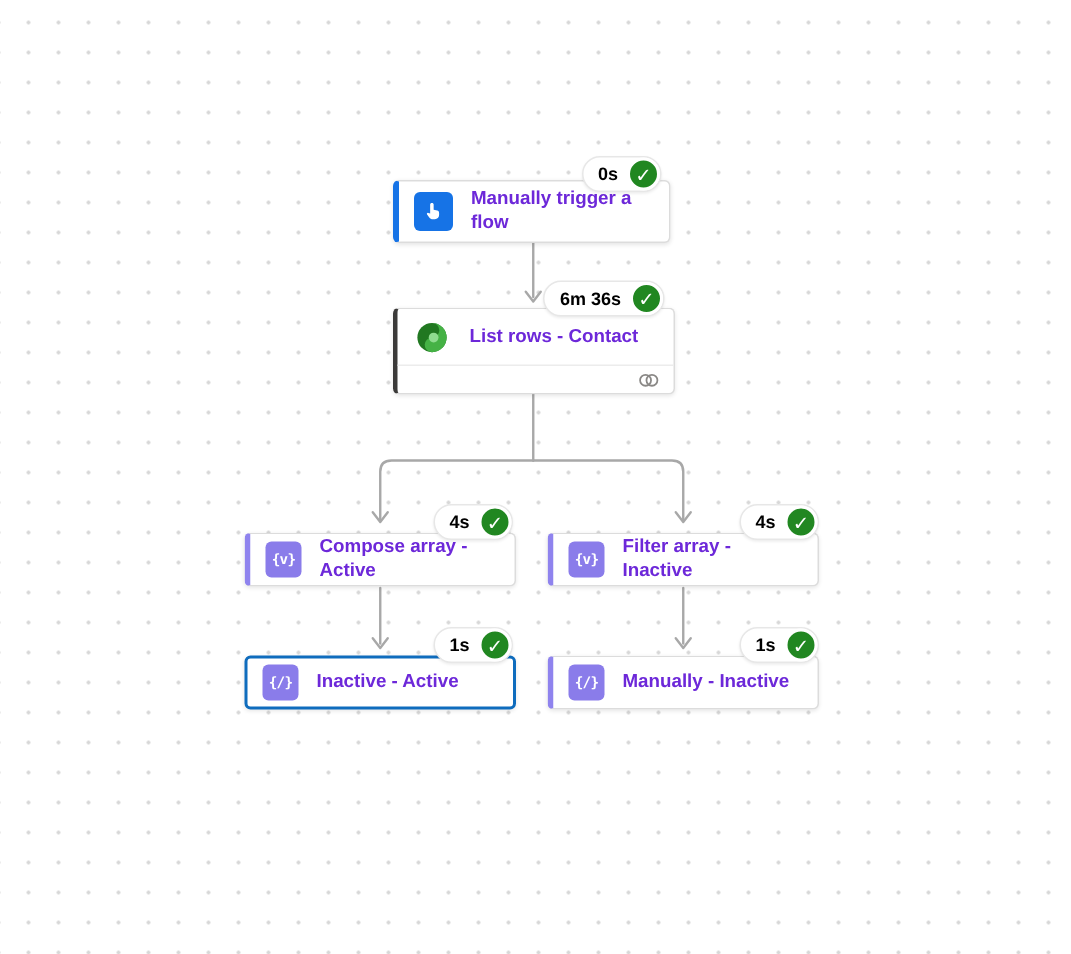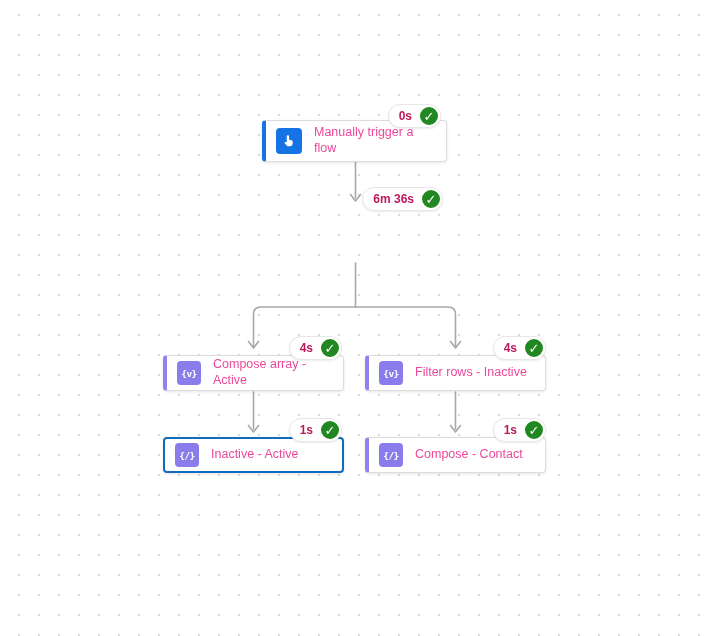--- a/index.html
+++ b/index.html
@@ -13,21 +13,21 @@
   }
 
   svg.edges { position:absolute; left:0; top:0; width:714px; height:636px; z-index:1; pointer-events:none; }
 
   .node {
     position:absolute; z-index:2; background:#fff;
     border:1px solid #dcdcdc; border-radius:4px;
     box-shadow:0 1px 3px rgba(0,0,0,.10);
     display:flex; align-items:center; gap:12px; padding:0 10px;
   }
-  .node-title { font-size:12.5px; font-weight:400; color:#ec4899; line-height:1.25; }
+  .node-title { font-size:12.5px; font-weight:700; color:#6d28d9; line-height:1.25; }
 
   #node-trigger        { left:262px; top:120px; width:185px; height:42px; border-left:4px solid #1673e6; }
   #node-listrows       { left:262px; top:205px; width:188px; height:58px; border-left:3px solid #3b3a39;
                          flex-direction:column; align-items:stretch; gap:0; padding:0; }
   #node-listrows .main-row   { display:flex; align-items:center; gap:12px; padding:0 10px; height:37px; }
   #node-listrows .footer-row { border-top:1px solid #ececec; height:19px; display:flex;
                                justify-content:flex-end; align-items:center; padding:0 8px; }
   #node-filter-active    { left:163px; top:355px; width:181px; height:36px; border-left:4px solid #8f83ee; }
   #node-filter-inactive  { left:365px; top:355px; width:181px; height:36px; border-left:4px solid #8f83ee; }
   #node-compose-active   { left:163px; top:437px; width:181px; height:36px; border:2px solid #0f6cbd; }
@@ -38,21 +38,21 @@
   .dataverse-icon { width:26px; height:26px; }
   .purple-icon { width:24px; height:24px; background:#8a7cea; color:#fff;
                  font-family:"DejaVu Sans Mono","Liberation Mono",monospace;
                  font-size:9.5px; font-weight:700; letter-spacing:-0.5px; }
 
   .badge {
     position:absolute; z-index:3; display:flex; align-items:center; gap:6px;
     background:#fff; border:1px solid #e7e7e7; border-radius:13px;
     padding:1px 1px 1px 10px; box-shadow:0 1px 2px rgba(0,0,0,.08); height:24px;
   }
-  .badge-duration { font-size:12px; font-weight:700; color:#be185d; white-space:nowrap; }
+  .badge-duration { font-size:12px; font-weight:700; color:#000000; white-space:nowrap; }
   .badge-check {
     width:22px; height:22px; border-radius:50%; background:#218721; border:2px solid #fff;
     margin:-2px -1px -2px 0; display:flex; align-items:center; justify-content:center;
     color:#fff; font-size:13px; font-weight:700; line-height:1;
   }
   #badge-trigger          { top:104px; right:273px; }
   #badge-listrows         { top:187px; right:271px; }
   #badge-filter-active    { top:336px; right:372px; }
   #badge-filter-inactive  { top:336px; right:168px; }
   #badge-compose-active   { top:418px; right:372px; }
@@ -84,54 +84,74 @@
         <path fill="none" stroke="#fff" stroke-width="1.3" stroke-linecap="round" d="M6.6 6.8a4.6 4.6 0 0 1 8 0" opacity="0"></path>
       </svg>
     </span>
     <span class="node-title">Manually trigger a flow</span>
   </div>
   <div class="badge" id="badge-trigger">
     <span class="badge-duration">0s</span>
     <span class="badge-check">✓</span>
   </div>
 
+  <div class="node" id="node-listrows">
+    <div class="main-row">
+      <span class="icon-box dataverse-icon">
+        <svg viewBox="0 0 24 24" width="26" height="26">
+          <circle cx="12" cy="12" r="9" fill="#217821"></circle>
+          <path d="M12 3a9 9 0 0 1 0 18 4.5 4.5 0 0 1 0-9 4.5 4.5 0 0 0 0-9z" fill="#45b245"></path>
+          <circle cx="13" cy="12" r="3" fill="#8fdc8f"></circle>
+        </svg>
+      </span>
+      <span class="node-title">List rows - Contact</span>
+    </div>
+    <div class="footer-row">
+      <span style="display:flex;">
+        <svg width="17" height="13" viewBox="0 0 20 14">
+          <circle cx="7.5" cy="7" r="4.3" fill="none" stroke="#8a8886" stroke-width="1.4"></circle>
+          <circle cx="12.5" cy="7" r="4.3" fill="none" stroke="#8a8886" stroke-width="1.4"></circle>
+        </svg>
+      </span>
+    </div>
+  </div>
   <div class="badge" id="badge-listrows">
     <span class="badge-duration">6m 36s</span>
     <span class="badge-check">✓</span>
   </div>
 
   <div class="node" id="node-filter-active">
     <span class="icon-box purple-icon">{v}</span>
     <span class="node-title">Compose array - Active</span>
   </div>
   <div class="badge" id="badge-filter-active">
     <span class="badge-duration">4s</span>
     <span class="badge-check">✓</span>
   </div>
 
   <div class="node" id="node-filter-inactive">
     <span class="icon-box purple-icon">{v}</span>
-    <span class="node-title">Filter rows - Inactive</span>
+    <span class="node-title">Filter array - Inactive</span>
   </div>
   <div class="badge" id="badge-filter-inactive">
     <span class="badge-duration">4s</span>
     <span class="badge-check">✓</span>
   </div>
 
   <div class="node" id="node-compose-active">
     <span class="icon-box purple-icon">{/}</span>
     <span class="node-title">Inactive - Active</span>
   </div>
   <div class="badge" id="badge-compose-active">
     <span class="badge-duration">1s</span>
     <span class="badge-check">✓</span>
   </div>
 
   <div class="node" id="node-compose-inactive">
     <span class="icon-box purple-icon">{/}</span>
-    <span class="node-title">Compose - Contact</span>
+    <span class="node-title">Manually - Inactive</span>
   </div>
   <div class="badge" id="badge-compose-inactive">
     <span class="badge-duration">1s</span>
     <span class="badge-check">✓</span>
   </div>
 
 </div>
 
 </body></html>

